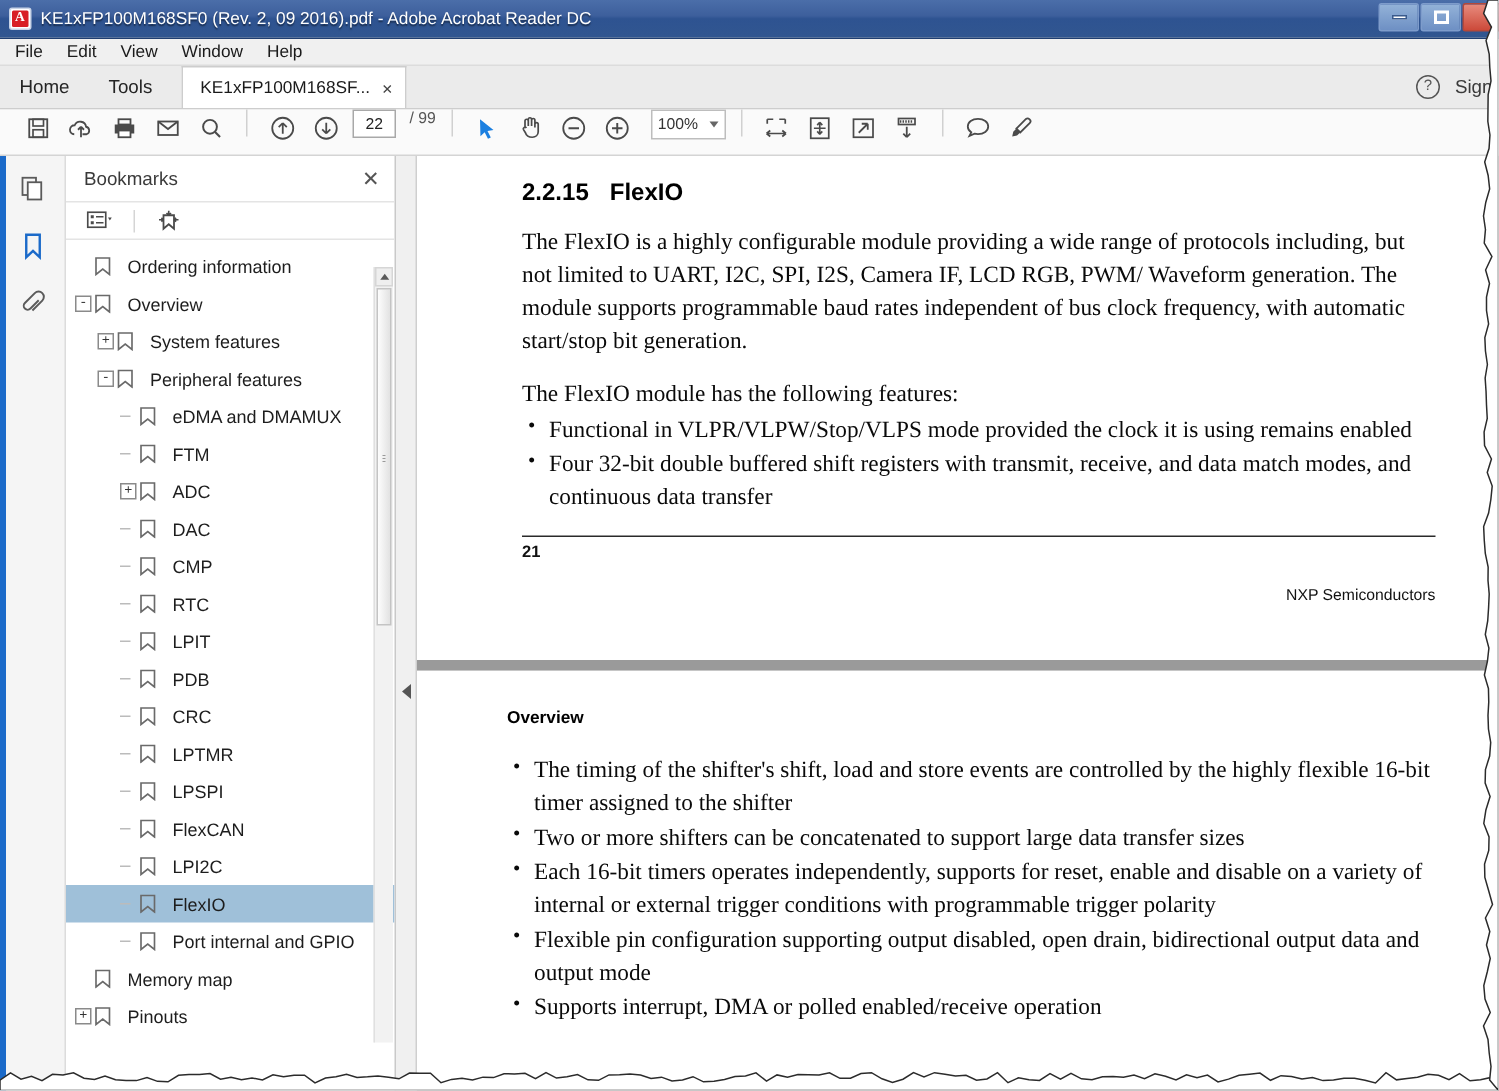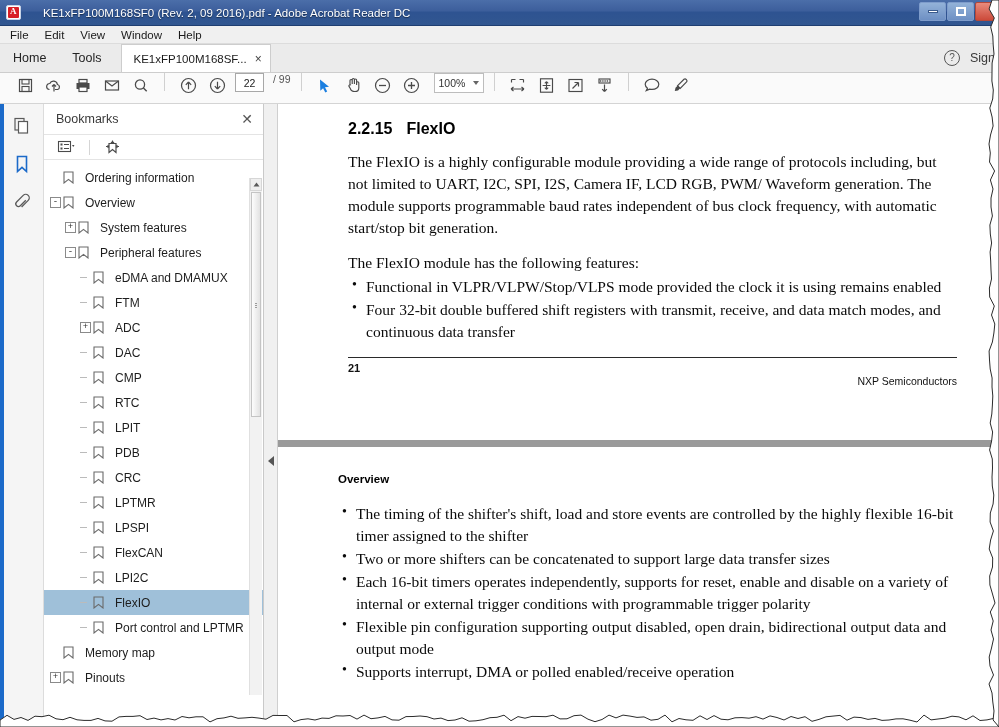--- a/index.html
+++ b/index.html
@@ -17,21 +17,21 @@
   }
 
   
   .titlebar {
     position: absolute; left: 0; top: 0; width: 999px; height: 26px;
     background: linear-gradient(to bottom, #4b6ea9 0%, #3d5f9c 42%, #2e5391 50%, #315690 100%);
     border-bottom: 1px solid #1f3e71;
     display: flex; align-items: center;
     padding-left: 6px;
   }
-  .titlebar-left { display: flex; align-items: center; gap: 22px; min-width: 0; }
+  .titlebar-left { display: flex; align-items: center; gap: 6px; min-width: 0; }
   .acro-icon {
     width: 15px; height: 15px; border-radius: 2px;
     background: #ffffff;
     position: relative; flex: 0 0 auto;
     border: 1px solid #c8d3e6;
   }
   .acro-icon::before {
     content: ""; position: absolute; left: 1px; top: 1px;
     width: 11px; height: 11px; background: #d81f26; border-radius: 1px;
   }
@@ -240,21 +240,21 @@
     border-top: 1.6px solid #2a2a2a; margin: 14px 0 4px 0;
   }
   .footer-row {
     display: flex; justify-content: space-between; align-items: baseline;
     font-family: "Liberation Sans", sans-serif;
     font-size: 10.5px; color: #111;
   }
   .footer-pg { font-weight: bold; font-size: 11px; }
   .footer-corp {
     text-align: right; font-family: "Liberation Sans", sans-serif;
-    font-size: 10.5px; color: #111; margin-top: 1px;
+    font-size: 10.5px; color: #111; margin-top: 17px;
   }
   .p2-head {
     font-family: "Liberation Sans", sans-serif;
     font-size: 11.5px; font-weight: bold; color: #000;
     padding-top: 26px; padding-left: 0;
   }
   .p2-body { padding: 0 42px 0 60px; }
   .p2-list { margin-top: 18px; }
 
   
@@ -671,21 +671,21 @@
         </div>
         <div class="bm-row">
           <span class="spacer" style="width: 36px;"></span>
           <span class="guide"></span>
           <span class="spacer" style="width: 5px;"></span>
           <span class="bmk-ico">
             <svg width="11" height="13" viewBox="0 0 11 13">
               <path d="M1 1h9v11l-4.5-3.6L1 12z" fill="none" stroke="#6a6a6a" stroke-width="1.1"></path>
             </svg>
           </span>
-          <span class="lbl">Port control and LPTMR</span>
+          <span class="lbl">Port internal and GPIO</span>
         </div>
         <div class="bm-row">
           <span class="spacer" style="width: 6px;"></span>
           <span class="twisty blank"></span>
           <span class="bmk-ico">
             <svg width="11" height="13" viewBox="0 0 11 13">
               <path d="M1 1h9v11l-4.5-3.6L1 12z" fill="none" stroke="#6a6a6a" stroke-width="1.1"></path>
             </svg>
           </span>
           <span class="lbl">Memory map</span>

